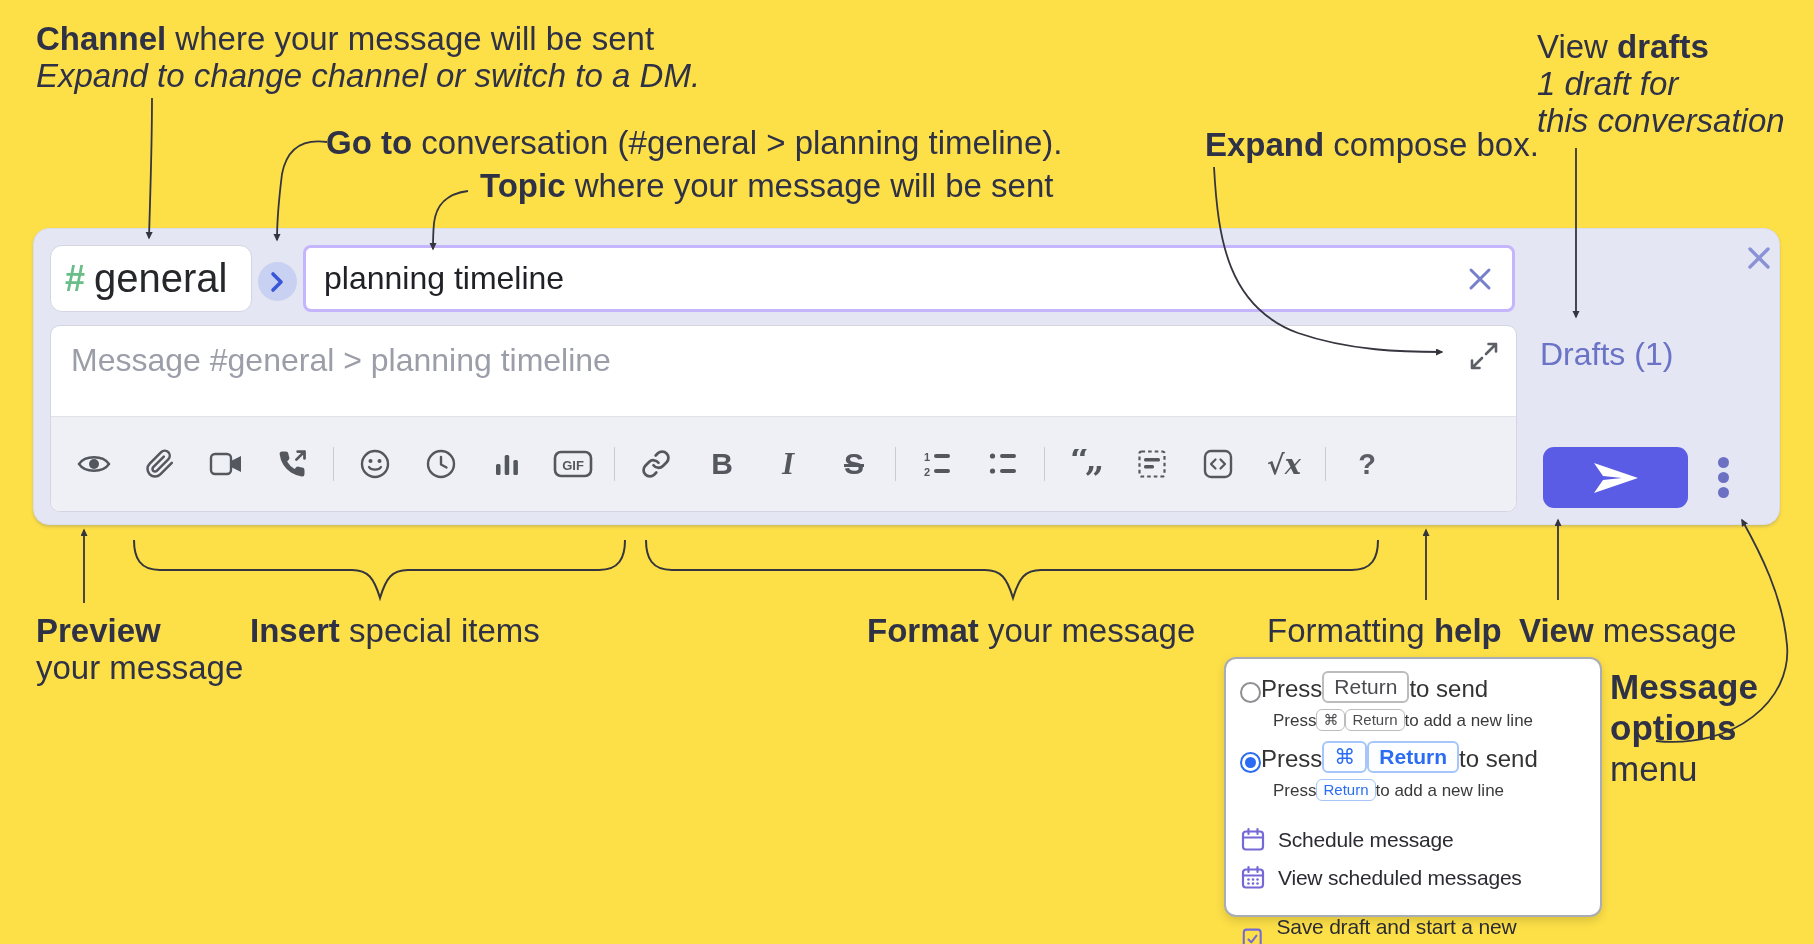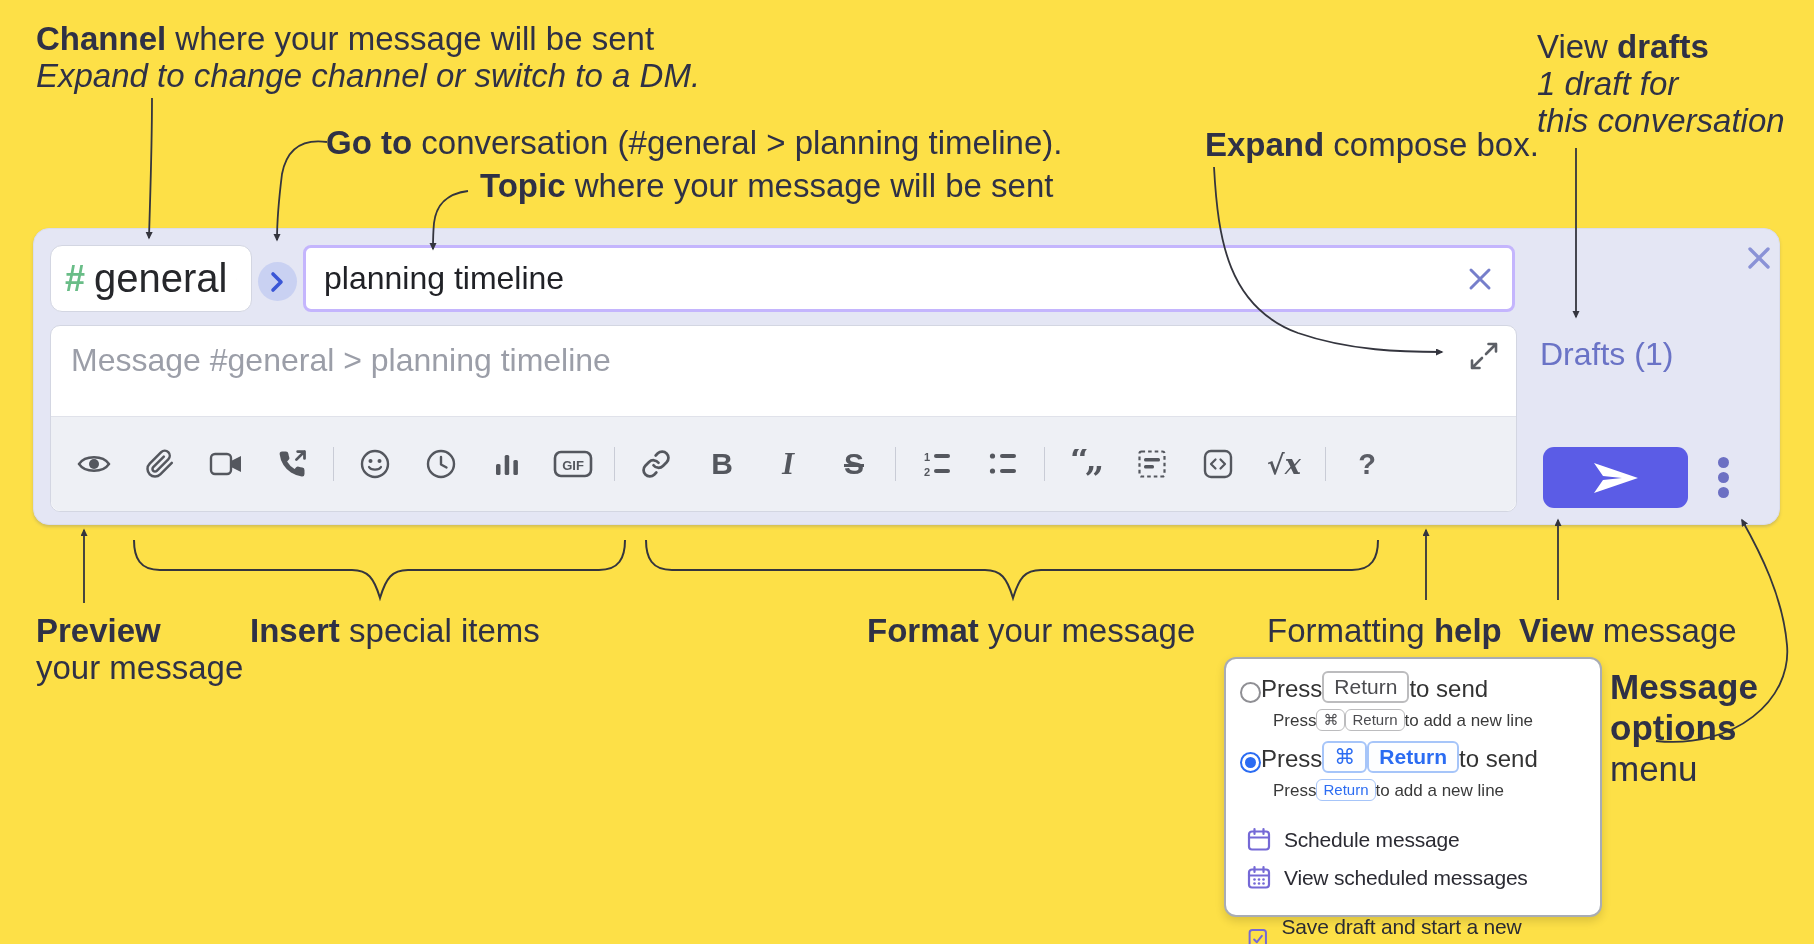--- a/index.html
+++ b/index.html
@@ -46,21 +46,21 @@
   .prow{display:flex;align-items:flex-end;padding:2px 14px;font-size:24px;color:#333;}
   .prow.sub{font-size:17px;color:#3a3a3a;padding-left:47px;margin:2px 0 6px 0;}
   .radio{width:21px;height:21px;border-radius:50%;border:2px solid #8f8f94;box-sizing:border-box;flex:0 0 auto;}
   .radio.sel{border-color:#2b6cf2;position:relative;}
   .radio.sel::after{content:"";position:absolute;left:3px;top:3px;width:11px;height:11px;border-radius:50%;background:#2b6cf2;}
   .keycap{display:inline-block;border:2px solid #bcbcbe;border-radius:6px;background:#fff;color:#4c4c50;
           font-size:21px;padding:1px 10px;line-height:26px;}
   .keycap.sm{font-size:15px;padding:0 6px;line-height:20px;border-width:1.5px;}
   .keycap.blue{border-color:#a6c5f9;color:#2b6cf2;background:#fdfeff;}
   .pdiv{height:1px;background:#e2e3e8;margin:6px 0;}
-  .mrow{display:flex;align-items:center;gap:12px;padding:6px 20px;font-size:21px;color:#2b2b33;letter-spacing:-0.2px;}
+  .mrow{display:flex;align-items:center;gap:12px;padding:6px 14px;font-size:21px;color:#2b2b33;letter-spacing:-0.2px;}
   
   svg{display:block;}
   #overlay{left:0;top:0;pointer-events:none;}
 </style>
 </head>
 <body>
 
 <div id="canvas">
 
   <div class="abs ann" style="left:36px;top:20px;">

